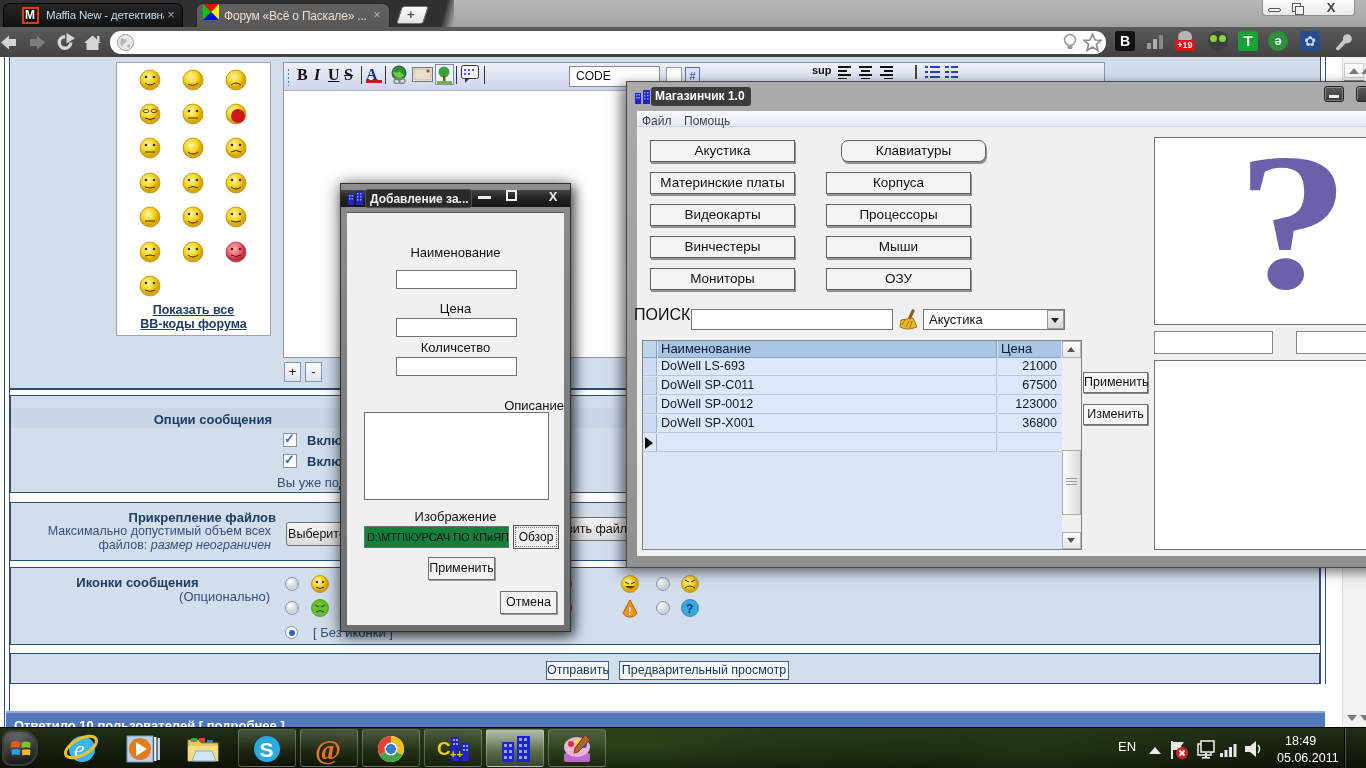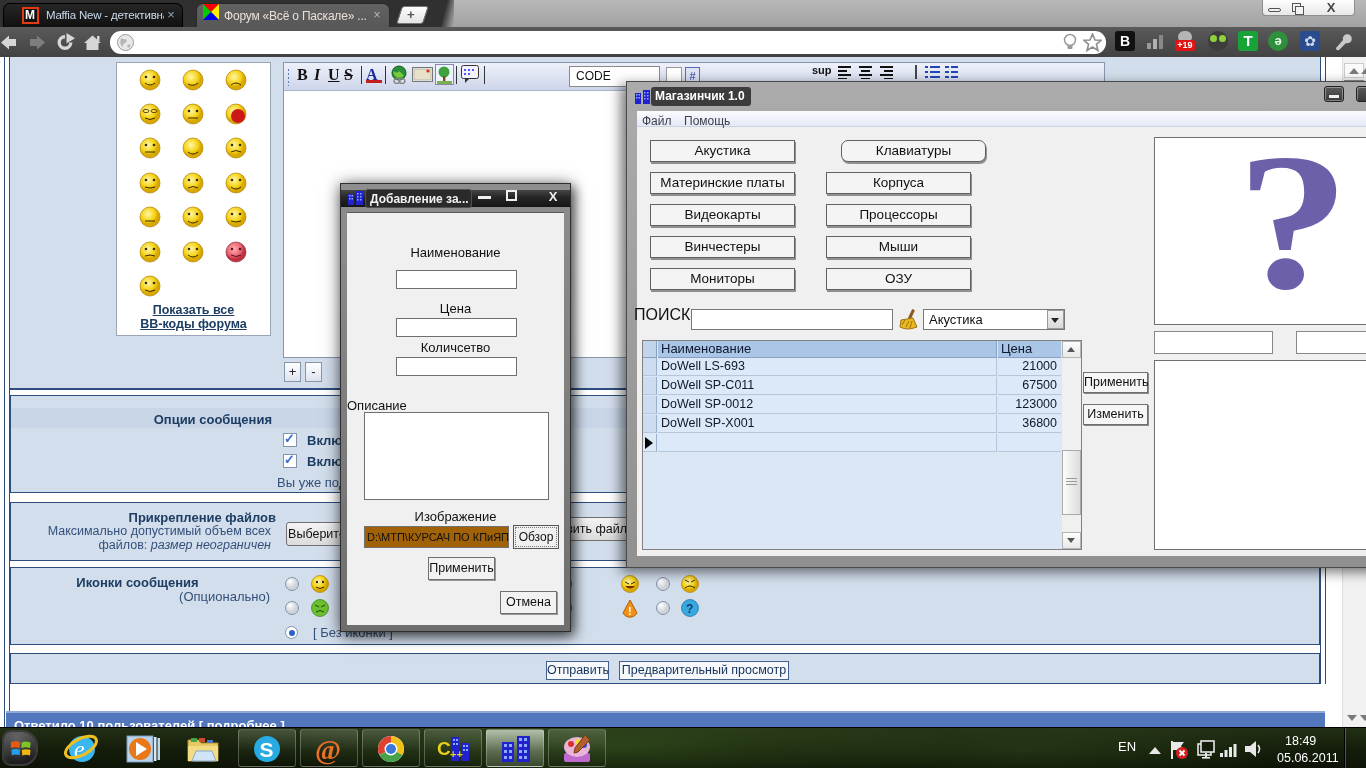--- a/index.html
+++ b/index.html
@@ -471,24 +471,24 @@
   <div class="abs" style="left:173px;top:15px;width:11px;height:11px;border:2px solid #f0f0f0;"></div>
   <div class="abs" style="left:212px;top:14px;width:16px;height:16px;color:#f0f0f0;font-size:13px;font-weight:bold;line-height:16px;text-align:center;">X</div>
 
   <div class="abs" style="left:14px;top:37px;width:217px;height:413px;background:#f0f0f0;border-top:1px solid #5a5a5a;"></div>
   <div class="abs" style="left:14px;top:70px;width:217px;text-align:center;font-size:13px;color:#111;">Наименование</div>
   <div class="abs" style="left:63px;top:95px;width:121px;height:19px;background:#fff;border:1px solid #707070;"></div>
   <div class="abs" style="left:14px;top:126px;width:217px;text-align:center;font-size:13px;color:#111;">Цена</div>
   <div class="abs" style="left:63px;top:143px;width:121px;height:19px;background:#fff;border:1px solid #707070;"></div>
   <div class="abs" style="left:14px;top:165px;width:217px;text-align:center;font-size:13px;color:#111;">Количсетво</div>
   <div class="abs" style="left:63px;top:182px;width:121px;height:19px;background:#fff;border:1px solid #707070;"></div>
-  <div class="abs" style="left:14px;top:223px;width:217px;text-align:left;font-size:13px;color:#111;">Описание</div>
+  <div class="abs" style="left:14px;top:223px;width:217px;text-align:right;font-size:13px;color:#111;">Описание</div>
   <div class="abs" style="left:31px;top:237px;width:185px;height:88px;background:#fff;border:1px solid #707070;"></div>
   <div class="abs" style="left:14px;top:334px;width:217px;text-align:center;font-size:13px;color:#111;">Изображение</div>
-  <div class="abs" style="left:31px;top:351px;width:145px;height:22px;background:#a16207;border:1px solid #707070;font-size:11px;color:#111;line-height:20px;white-space:nowrap;overflow:hidden;padding-left:2px;">D:\МТП\КУРСАЧ ПО КПиЯП</div>
+  <div class="abs" style="left:31px;top:351px;width:145px;height:22px;background:#15803d;border:1px solid #707070;font-size:11px;color:#111;line-height:20px;white-space:nowrap;overflow:hidden;padding-left:2px;">D:\МТП\КУРСАЧ ПО КПиЯП</div>
   <div class="abs" style="left:180px;top:350px;width:46px;height:24px;background:#f0f0f0;border:1px solid #555;">
         <div class="abs" style="left:1px;top:1px;width:42px;height:20px;border:1px dotted #777;font-size:12px;color:#111;text-align:center;line-height:19px;">Обзор</div>
       </div>
   <div class="abs" style="left:95px;top:382px;width:67px;height:23px;background:#f2f2f2;border:1px solid #707070;box-shadow:1px 1px 0 #999;font-size:12.5px;color:#111;text-align:center;line-height:21px;">Применить</div>
   <div class="abs" style="left:167px;top:416px;width:57px;height:23px;background:#f2f2f2;border:1px solid #707070;box-shadow:1px 1px 0 #999;font-size:12.5px;color:#111;text-align:center;line-height:21px;">Отмена</div>
 </div>
 
 <div class="abs" id="taskbar" style="left:0;top:727px;width:1366px;height:41px;background:radial-gradient(ellipse 500px 60px at 45% 45%,rgba(70,110,40,0.45),rgba(0,0,0,0) 70%),radial-gradient(ellipse 400px 50px at 75% 55%,rgba(60,95,35,0.35),rgba(0,0,0,0) 70%),linear-gradient(#232f15,#141d0b 55%,#0d1406);border-top:1px solid #000;">
 
   <div class="abs" style="left:2px;top:2px;width:36px;height:36px;border-radius:9px 16px 16px 9px;background:radial-gradient(circle at 40% 30%,#5a5a5a,#1a1a1a 75%);border:2px solid #3c3c3c;box-shadow:inset 0 6px 8px rgba(255,255,255,0.18);"></div>

